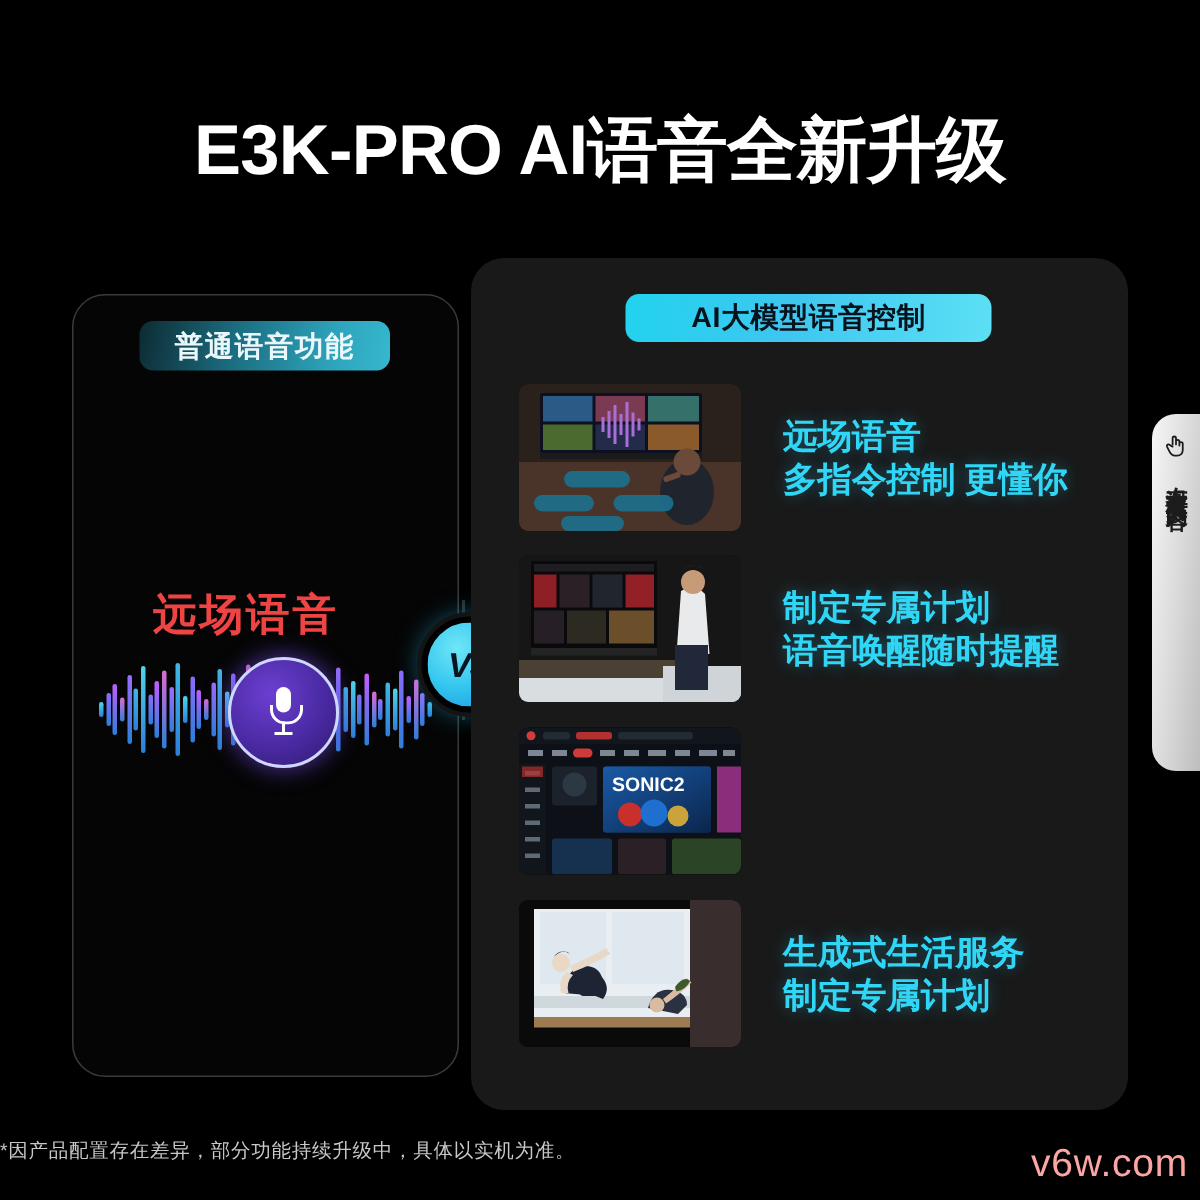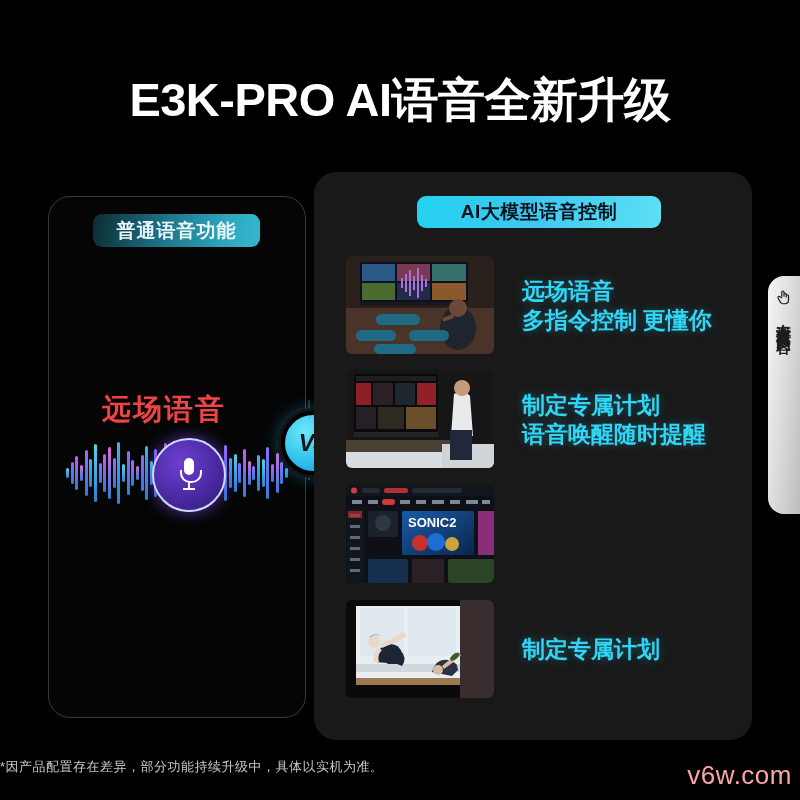--- a/index.html
+++ b/index.html
@@ -340,20 +340,21 @@
         <path d="M54 50 q8 8 2 16 l-5 -2 q5 -6 -1 -12z" fill="#1d2433"></path>
         <g fill="#2a3142">
           <path d="M86 72 q4 -14 16 -12 q10 2 10 10 l-6 6 z"></path>
         </g>
         <circle cx="92" cy="70" r="5" fill="#d8bba0"></circle>
         <path d="M96 66 q10 -8 16 -14 l3 3 q-8 8 -17 14z" fill="#d8bba0"></path>
         <path d="M104 58 q6 -8 10 -4 q-3 6 -9 7z" fill="#3d5a2a"></path>
       </svg>
     </div>
     <div class="ftext">
+      <span>生成式生活服务</span>
       <span class="l2">制定专属计划</span>
     </div>
   </div>
 
   <div class="vtab">
     <svg class="hand" viewBox="0 0 24 24">
       <path d="M9 11V5.5a1.5 1.5 0 013 0V11m0-2.5a1.5 1.5 0 013 0V12m0-1.5a1.5 1.5 0 013 0V16c0 3-2 5-5 5h-2c-3 0-4-2-5-4l-2-4a1.4 1.4 0 012.4-1.4L9 13" fill="none" stroke="#1c1c1c" stroke-width="1.6" stroke-linecap="round" stroke-linejoin="round"></path>
     </svg>
     <div class="vtxt">左滑查看更多内容</div>
   </div>

